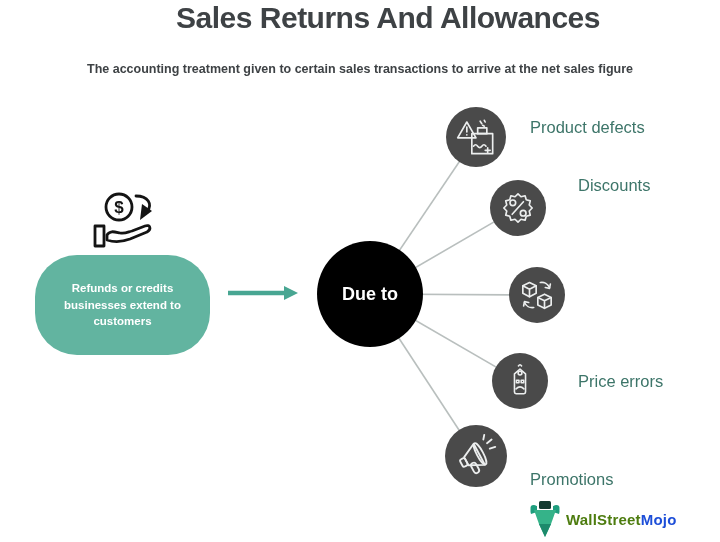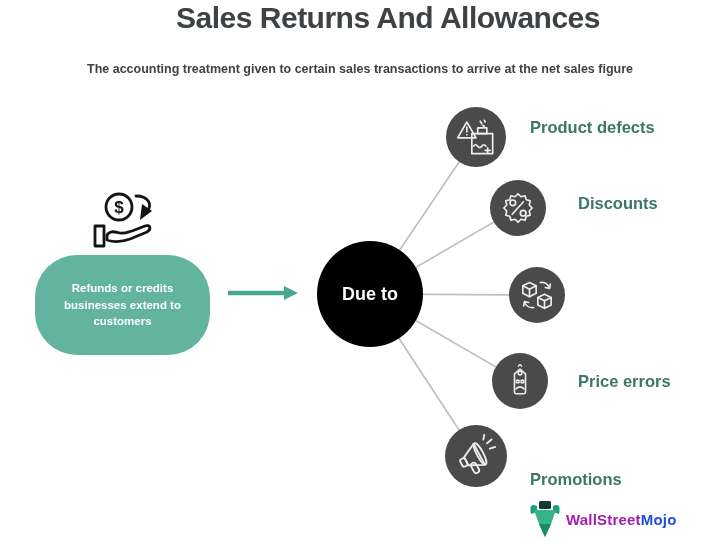--- a/index.html
+++ b/index.html
@@ -30,27 +30,27 @@
     border-radius:50%; background:#000000; color:#ffffff; z-index:2;
     display:flex; align-items:center; justify-content:center;
     font-size:18px; font-weight:600;
   }
   .node {
     position:absolute; border-radius:50%; background:#4a4a4a; z-index:2;
     display:flex; align-items:center; justify-content:center;
   }
   .node svg { display:block; }
   .cause-label {
-    position:absolute; color:#3d7569; font-size:16.5px; font-weight:700;
+    position:absolute; color:#3d7569; font-size:16.5px; font-weight:400;
     z-index:2; line-height:24px; white-space:nowrap;
   }
   .cause-label.wrap { white-space:normal; width:125px; }
   .logo { position:absolute; left:528px; top:499px; display:flex; align-items:center; z-index:2; }
   .logo-text { font-size:15px; font-weight:800; margin-left:4px; letter-spacing:0.2px; }
-  .logo-text .ws { color:#a21caf; }
+  .logo-text .ws { color:#4d7c0f; }
   .logo-text .mojo { color:#1d4ed8; }
 </style>
 </head>
 <body>
 
 <div class="canvas">
 
   <div class="title">Sales Returns And Allowances</div>
   <div class="subtitle">The accounting treatment given to certain sales transactions to arrive at the net sales figure</div>
 
@@ -103,21 +103,21 @@
   <div class="cause-label" style="left:530px; top:115px;">Product defects</div>
 
   <div class="node" style="left:490px; top:180px; width:56px; height:56px;">
     <svg width="40" height="40" viewBox="0 0 48 48" fill="none" stroke="#eceeee" stroke-width="2" stroke-linecap="round" stroke-linejoin="round">
       <polygon points="41,24 37.5,27.6 38.7,32.5 33.9,33.9 32.5,38.7 27.6,37.5 24,41 20.4,37.5 15.5,38.7 14.1,33.9 9.3,32.5 10.5,27.6 7,24 10.5,20.4 9.3,15.5 14.1,14.1 15.5,9.3 20.4,10.5 24,7 27.6,10.5 32.5,9.3 33.9,14.1 38.7,15.5 37.5,20.4"></polygon>
       <line x1="30.5" y1="16.5" x2="17" y2="31.5"></line>
       <circle cx="17.8" cy="17.8" r="3.4"></circle>
       <circle cx="30.2" cy="30.2" r="3.4"></circle>
     </svg>
   </div>
-  <div class="cause-label" style="left:578px; top:191px;">Discounts</div>
+  <div class="cause-label" style="left:578px; top:173px;">Discounts</div>
 
   <div class="node" style="left:509px; top:267px; width:56px; height:56px;">
     <svg width="40" height="40" viewBox="0 0 48 48" fill="none" stroke="#eceeee" stroke-width="2" stroke-linecap="round" stroke-linejoin="round">
       <path d="M7 13 L15 9 L23 13 L23 22 L15 26 L7 22 Z"></path>
       <path d="M7 13 L15 17 L23 13 M15 17 L15 26"></path>
       <path d="M25 27 L33 23 L41 27 L41 36 L33 40 L25 36 Z"></path>
       <path d="M25 27 L33 31 L41 27 M33 31 L33 40"></path>
       <path d="M28 9 A10 10 0 0 1 39 15"></path>
       <path d="M40 11 L39 16 L34 15"></path>
       <path d="M20 39 A10 10 0 0 1 9 33"></path>

